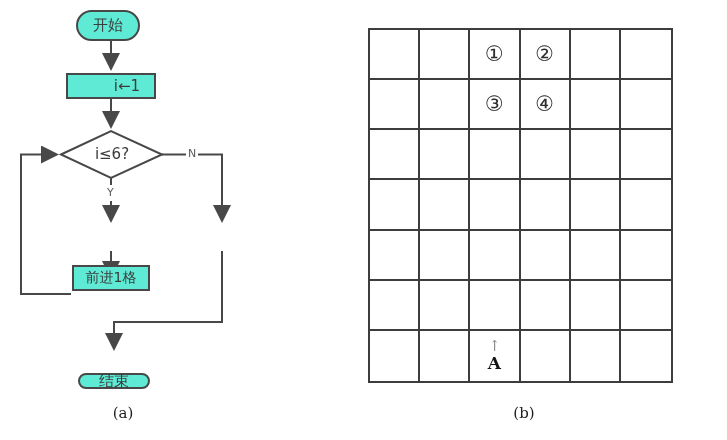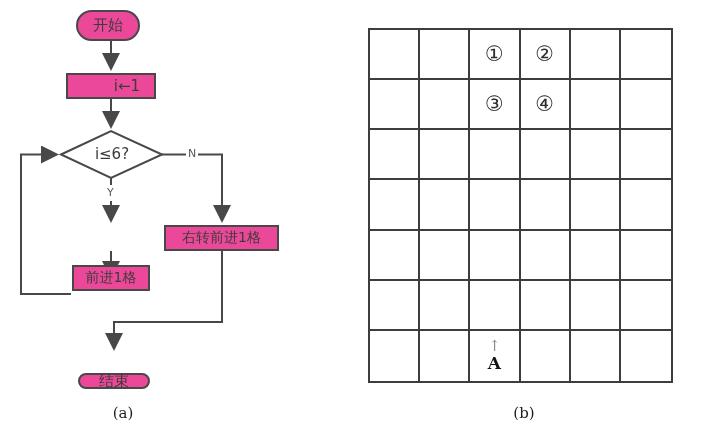--- a/index.html
+++ b/index.html
@@ -3,21 +3,21 @@
 <meta charset="utf-8">
 <style>
   html,body{margin:0;padding:0;background:#fff;}
   .canvas{
     position:relative;width:727px;height:440px;background:#ffffff;overflow:hidden;
     font-family:"DejaVu Sans","Liberation Sans",sans-serif;
   }
   
   .fc-svg{position:absolute;left:0;top:0;width:310px;height:400px;}
   .fc-box{
-    position:absolute;box-sizing:border-box;border:2px solid #484848;background:#ec4899;
+    position:absolute;box-sizing:border-box;border:2px solid #484848;background:#5eead4;
     display:flex;align-items:center;justify-content:center;
     font-size:15px;color:#3c3c3c;white-space:nowrap;
   }
   .fc-terminal{border-radius:16px;}
   .fc-cond{
     position:absolute;display:flex;align-items:center;justify-content:center;
     font-size:15px;color:#3c3c3c;background:transparent;
   }
   .fc-branch{
     position:absolute;font-size:11px;color:#5a5a5a;background:#fff;
@@ -76,21 +76,20 @@
   <div class="fc-box" style="left:66px;top:73px;width:90px;height:26px;padding-left:32px;">i←1</div>
 
   <div class="fc-cond" style="left:82px;top:140px;width:60px;height:28px;">i≤6?</div>
 
   <span class="fc-branch" style="left:105px;top:187px;">Y</span>
 
   <span class="fc-branch" style="left:186px;top:148px;">N</span>
 
   <div class="fc-box" style="left:72px;top:225px;width:78px;height:26px;font-size:14px;margin-top:40px;">前进1格</div>
 
-  <div class="fc-box" style="left:164px;top:225px;width:115px;height:26px;font-size:14px;">右转前进1格</div>
 
 
   <div class="fc-box fc-terminal" style="left:78px;top:373px;width:72px;height:16px;">结束</div>
 
   <div class="caption caption-a">(a)</div>
 
   <div class="grid-b">
 
     <div class="gcell"></div>
     <div class="gcell"></div>

